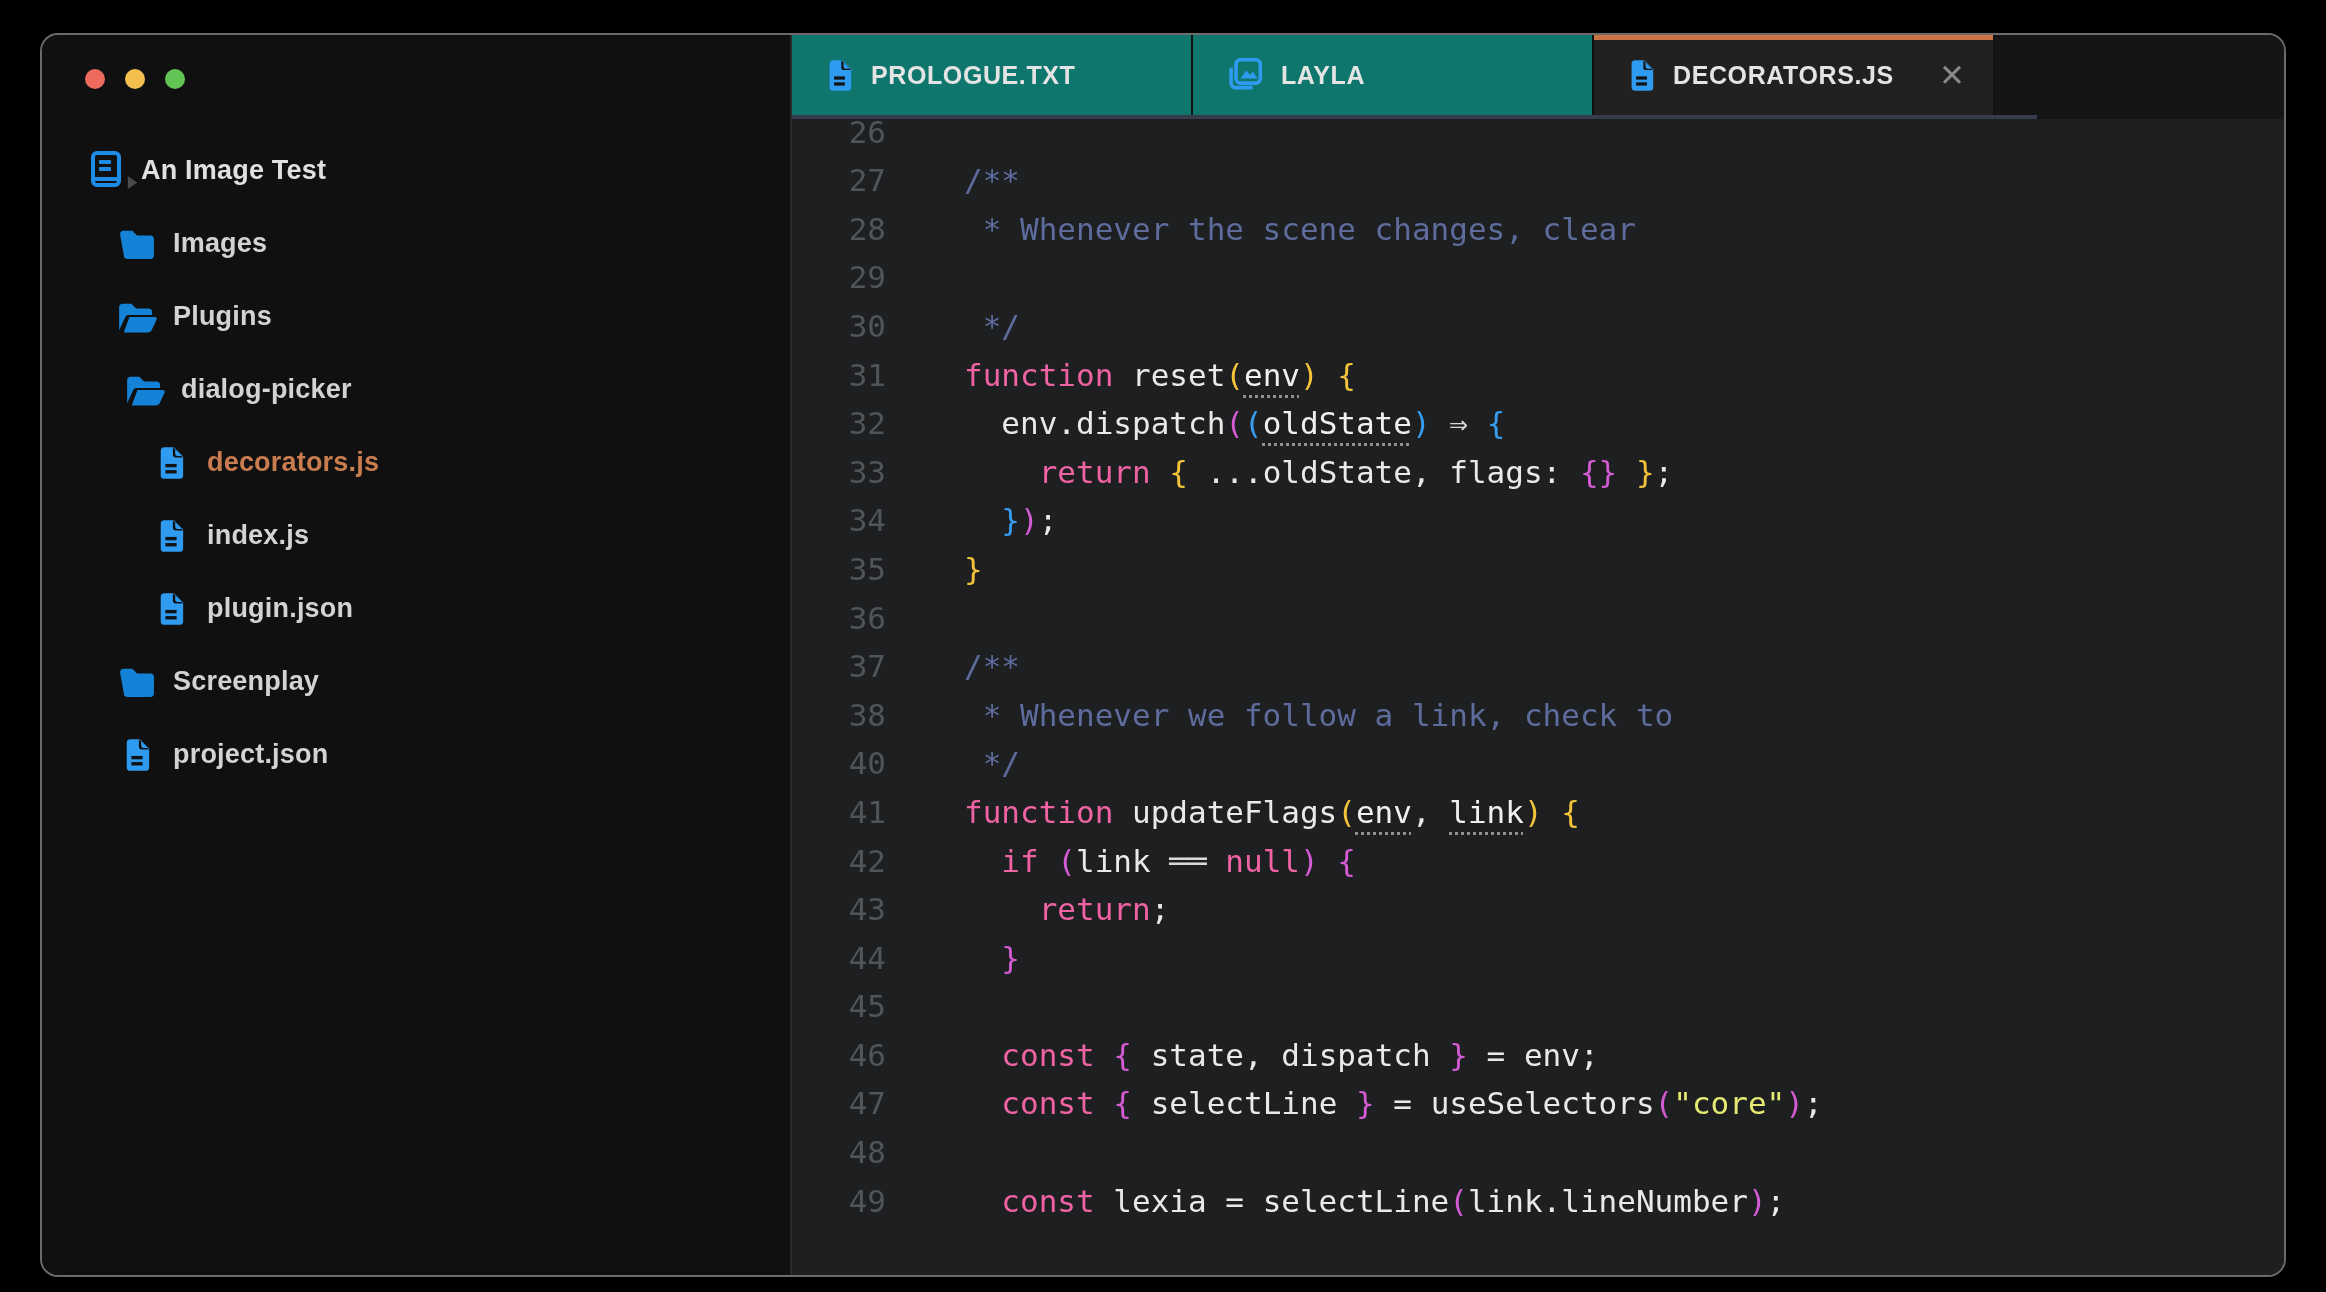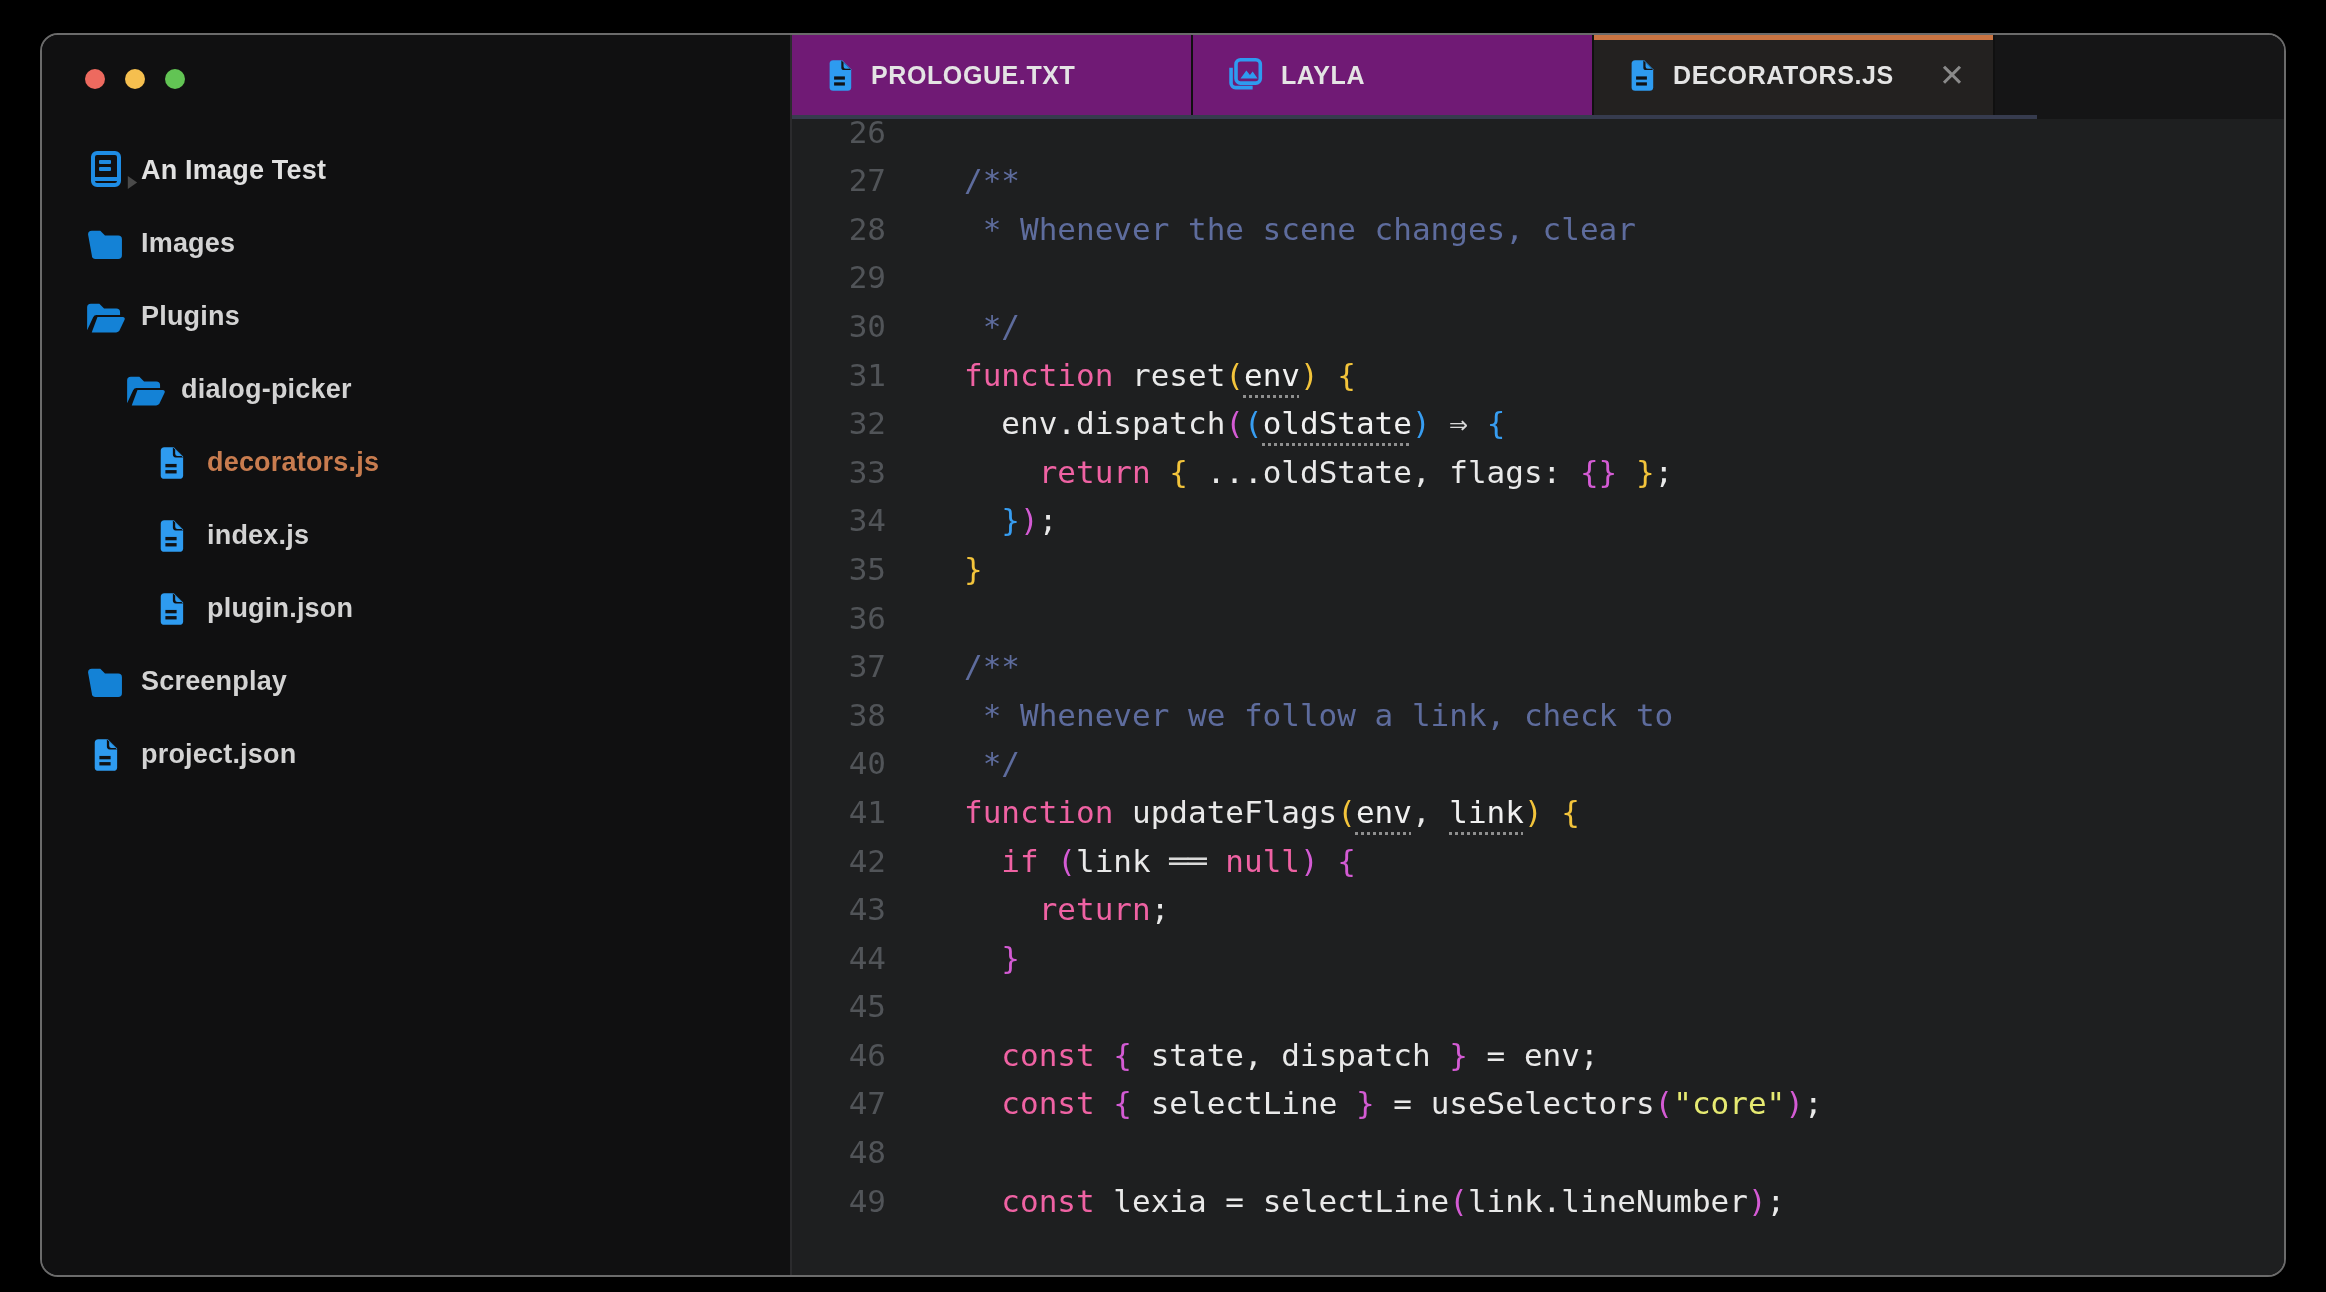--- a/index.html
+++ b/index.html
@@ -9,21 +9,21 @@
           background:#101011;border:2px solid #6b6b6b;border-radius:18px;overflow:hidden;}
   
   .sidebar{position:absolute;left:0;top:0;bottom:0;width:750px;box-sizing:border-box;
            background:#101011;border-right:2px solid #2b2b2d;font-weight:bold;}
   .lights{position:absolute;left:43px;top:34px;display:flex;gap:20px;}
   .light{width:20px;height:20px;border-radius:50%;}
   .tree{position:absolute;top:99px;left:0;right:0;}
   .trow{height:73px;display:flex;align-items:center;cursor:default;}
   .trow .ic{width:46px;flex:none;display:flex;justify-content:center;align-items:center;position:relative;}
   .trow .lb{margin-left:13px;font-size:27px;color:#d3d3d3;letter-spacing:.2px;white-space:nowrap;}
-  .lv0{padding-left:40px}.lv1{padding-left:40px}.lv2{padding-left:80px}.lv3{padding-left:106px}
+  .lv0{padding-left:40px}.lv1{padding-left:72px}.lv2{padding-left:80px}.lv3{padding-left:106px}
   .lv0 .lb{color:#e0e0e0;}
   .trow.sel .lb{color:#c87c4f;}
   .caret{position:absolute;right:-12px;bottom:0px;line-height:0;}
   
   .editor{position:absolute;left:750px;top:0;right:0;bottom:0;background:#1e1f20;overflow:hidden;}
   .code{position:absolute;left:0;right:0;top:66px;z-index:1;}
   .cline{display:flex;align-items:flex-end;height:48.6px;}
   .ln{flex:none;width:120px;box-sizing:border-box;text-align:right;padding-right:26px;
       font-family:"DejaVu Sans Mono", monospace;font-size:31px;color:#515458;}
   .lc{margin-left:52px;font-family:"DejaVu Sans Mono", monospace;font-size:31px;
@@ -33,21 +33,21 @@
   .tok-pl{color:#e9e9e9}
   .tok-b1{color:#f3c43b}
   .tok-b2{color:#d45bd4}
   .tok-b3{color:#379df1}
   .tok-st{color:#e6ea72}
   .tok-op{color:#d9d9d9}
   .tok-pr{color:#f0f0f0;text-decoration:underline dotted #8f8f8f 3px;text-underline-offset:9px;}
   
   .tabbar{position:absolute;left:0;top:0;right:0;height:84px;background:#151516;display:flex;z-index:5;}
   .tab{position:relative;flex:none;width:401px;height:80px;box-sizing:border-box;display:flex;
-       align-items:center;padding-left:34px;background:#701a75;border-right:2px solid #101010;cursor:default;}
+       align-items:center;padding-left:34px;background:#0f766e;border-right:2px solid #101010;cursor:default;}
   .tab .tic{line-height:0;flex:none;}
   .tab .tlabel{margin-left:18px;font-size:25px;font-weight:700;letter-spacing:.6px;color:#e4e4e4;white-space:nowrap;}
   .tab.active{background:#232120;}
   .tab.active .abar{position:absolute;left:0;right:0;top:0;height:5px;}
   .tab .close{position:absolute;right:28px;top:50%;transform:translateY(-50%);
               font-size:31px;color:#8a8a8a;font-family:"DejaVu Sans", sans-serif;}
   .tab-underline{position:absolute;left:0;top:80px;width:1245px;height:4px;background:#363b4e;}
 </style>
 </head>
 <body>

